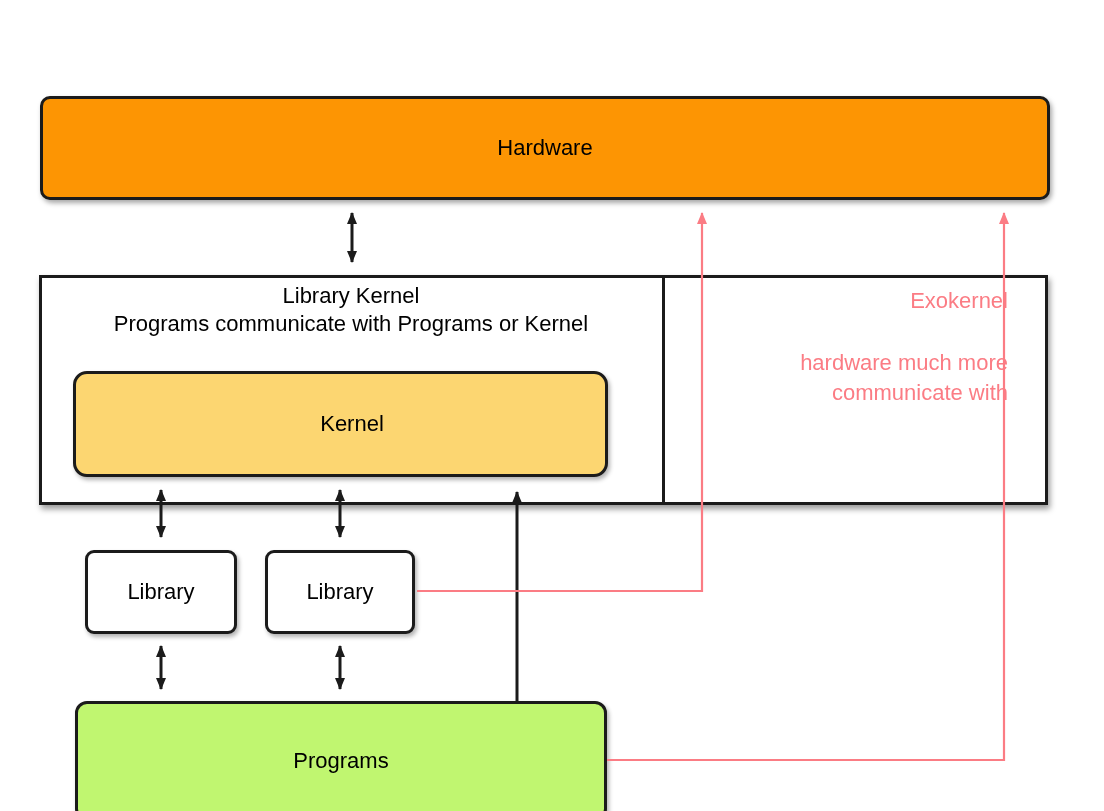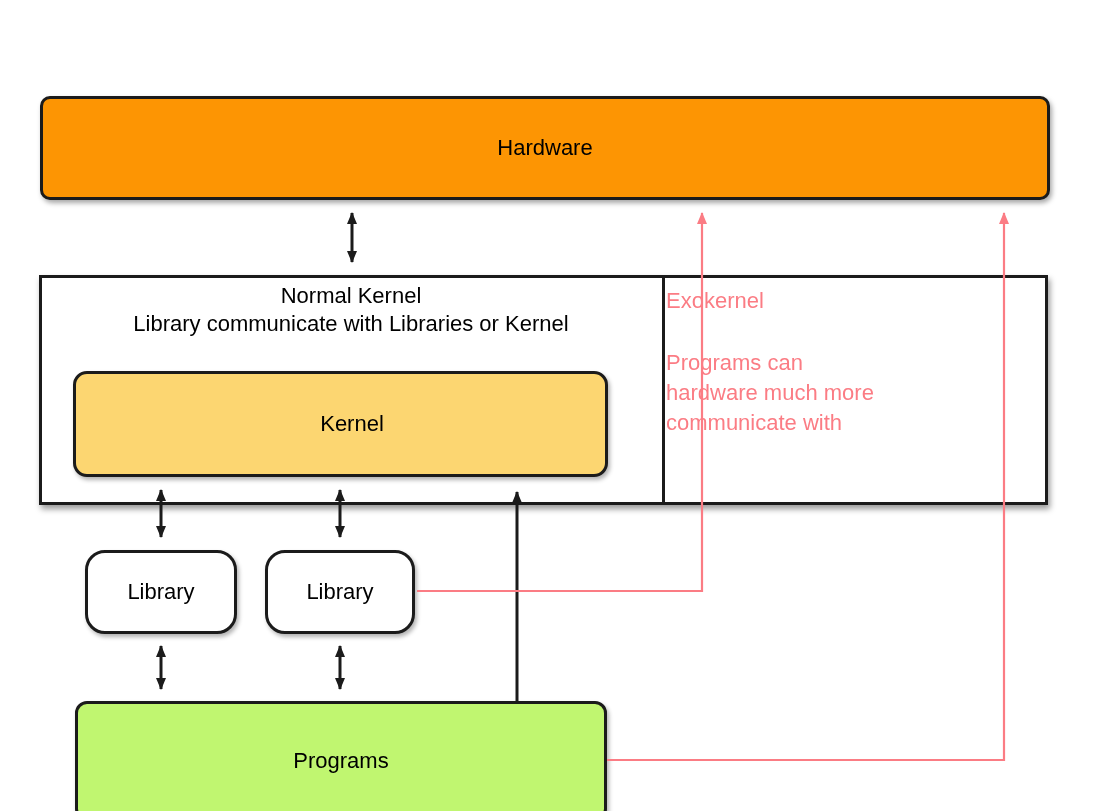--- a/index.html
+++ b/index.html
@@ -42,21 +42,21 @@
   .kernel {
     left: 73px; top: 323px; width: 535px; height: 106px;
     background: var(--kernel-yellow, #fcd671);
     border-radius: 14px;
     box-shadow: 2px 3px 4px rgba(0,0,0,0.30);
     padding-left: 23px;
   }
   .library {
     top: 502px; width: 152px; height: 84px;
     background: #ffffff;
-    border-radius: 20px;
+    border-radius: 9px;
     box-shadow: 2px 3px 4px rgba(0,0,0,0.30);
   }
   .lib1 { left: 85px; }
   .lib2 { left: 265px; width: 150px; }
   .programs {
     left: 75px; top: 653px; width: 532px; height: 120px;
     background: var(--programs-green, #c0f670);
     border-radius: 12px;
     box-shadow: 2px 3px 4px rgba(0,0,0,0.30);
   }
@@ -64,22 +64,22 @@
   .nk-text {
     position: absolute;
     left: 42px; top: 234px; width: 618px;
     text-align: center;
     font-size: 22px;
     line-height: 28px;
     color: #000000;
   }
   .exo-text {
     position: absolute;
-    left: 666px; top: 238px; width: 378px;
-    text-align: left;
+    left: 630px; top: 238px; width: 378px;
+    text-align: right;
     font-size: 22px;
     line-height: 30px;
     color: var(--pink, #fb7c84);
   }
   .exo-spacer { height: 32px; }
 
   .wires {
     position: absolute;
     left: 0; top: 0;
     z-index: 10;
@@ -95,32 +95,31 @@
 <div class="canvas">
 
   <div class="box hardware">
     <span class="label">Hardware</span>
   </div>
 
   <div class="box outer"></div>
   <div class="divider"></div>
 
   <div class="nk-text">
-    <div>Normal Kernel</div>
-    <div>Library communicate with Libraries or Kernel</div>
+    <div>Library Kernel</div>
+    <div>Programs communicate with Programs or Kernel</div>
   </div>
 
   <div class="box kernel">
     <span class="label">Kernel</span>
   </div>
 
   <div class="exo-text">
     <div>Exokernel</div>
     <div class="exo-spacer"></div>
-    <div>Programs can</div>
     <div>hardware much more</div>
     <div>communicate with</div>
   </div>
 
   <div class="box library lib1">
     <span class="label">Library</span>
   </div>
   <div class="box library lib2">
     <span class="label">Library</span>
   </div>

